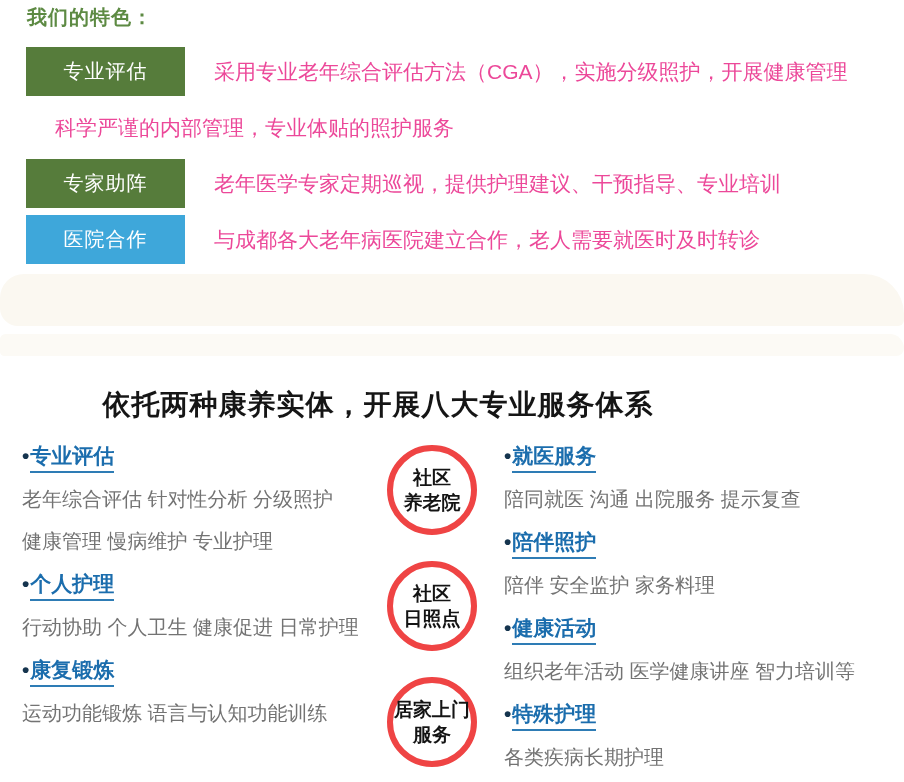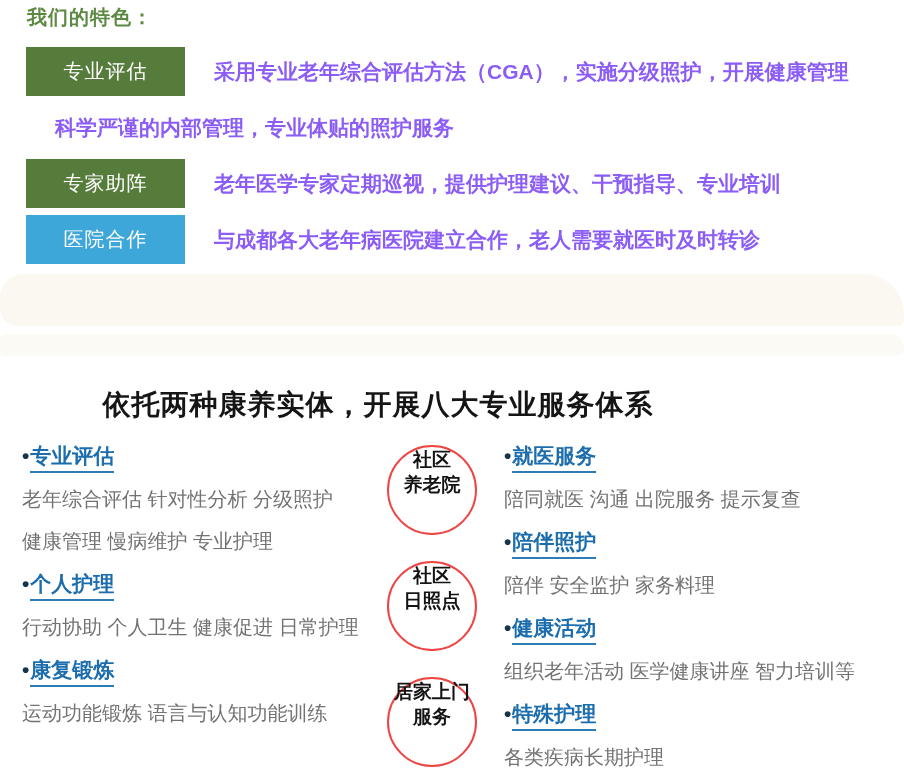--- a/index.html
+++ b/index.html
@@ -19,21 +19,21 @@
   }
   .features-list { position:absolute; left:26px; top:47px; width:862px; }
   .feature-row { display:flex; align-items:center; height:49px; margin-bottom:7px; }
   .feature-tag {
     width:159px; height:49px; flex:0 0 159px;
     display:flex; align-items:center; justify-content:center;
     color:#ffffff; font-size:20px; letter-spacing:1px;
   }
   .feature-tag.green { background:#567c3b; }
   .feature-tag.blue  { background:#3ea7da; }
-  .feature-desc { margin-left:29px; font-size:21px; color:#8b5cf6; white-space:nowrap;font-weight:bold; }
+  .feature-desc { margin-left:29px; font-size:21px; color:#ec4899; white-space:nowrap; }
 
   
   .band { position:absolute; left:0; width:904px; background:#fbf8f1; }
   .band-1 { top:274px; height:52px; border-radius:24px 40px 6px 18px; }
   .band-2 { top:334px; height:22px; background:#fcfaf5; border-radius:10px 26px 14px 8px; }
 
   
   .services-heading {
     position:absolute; top:386px; left:0; width:756px;
     text-align:center; font-size:28px; font-weight:bold; color:#151515; letter-spacing:1px;
@@ -46,23 +46,23 @@
   .svc-head .head-text {
     display:inline-block;
     color:#1b6dad; font-weight:bold;
     border-bottom:2px solid #2e7cb5; padding-bottom:2px;
   }
   .svc-desc { font-size:20px; line-height:24px; color:#737373; margin-bottom:18px; white-space:nowrap; }
 
   .col-circles { position:absolute; left:387px; top:5px; width:90px; }
   .circle {
     width:90px; height:90px; margin-bottom:26px;
-    border:2px solid #ef4444; border-radius:50%;
+    border:6px solid #ef4444; border-radius:50%;
     background:#ffffff;
-    display:flex; flex-direction:column; align-items:center; 
+    display:flex; flex-direction:column; align-items:center; justify-content:center;
     font-size:19px; line-height:25px; font-weight:bold; color:#141414;
     text-align:center;
   }
 </style>
 </head>
 <body>
 
 <div class="page">
 
   <div class="features-title">我们的特色：</div>

